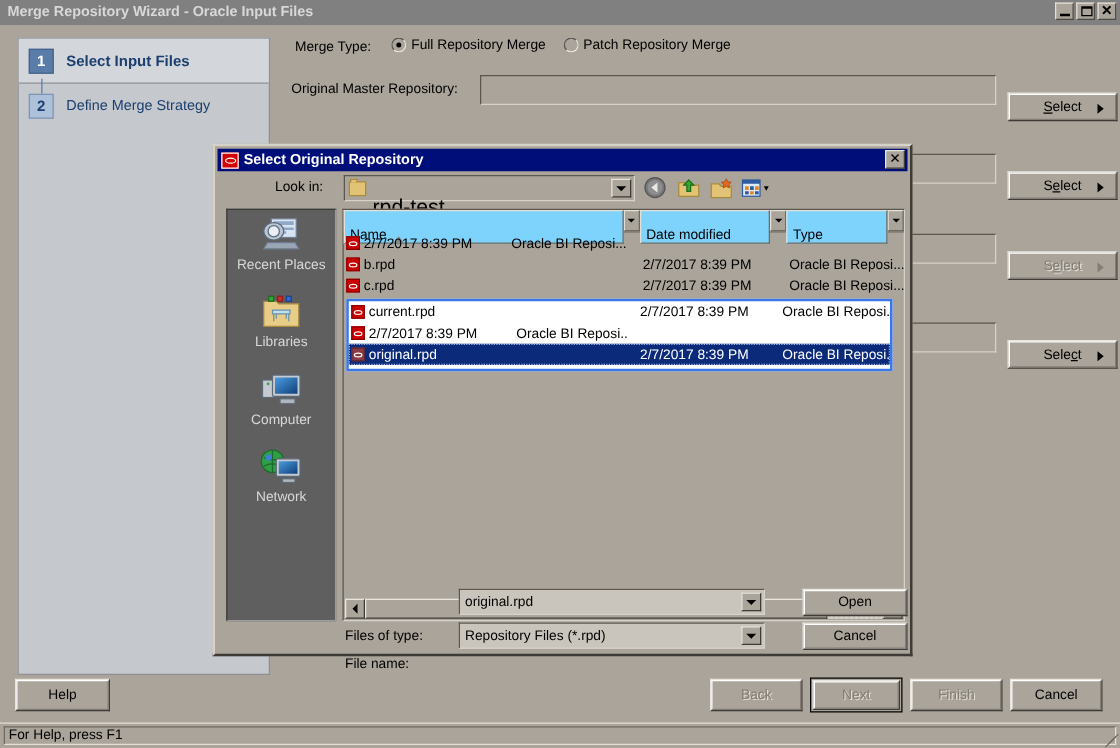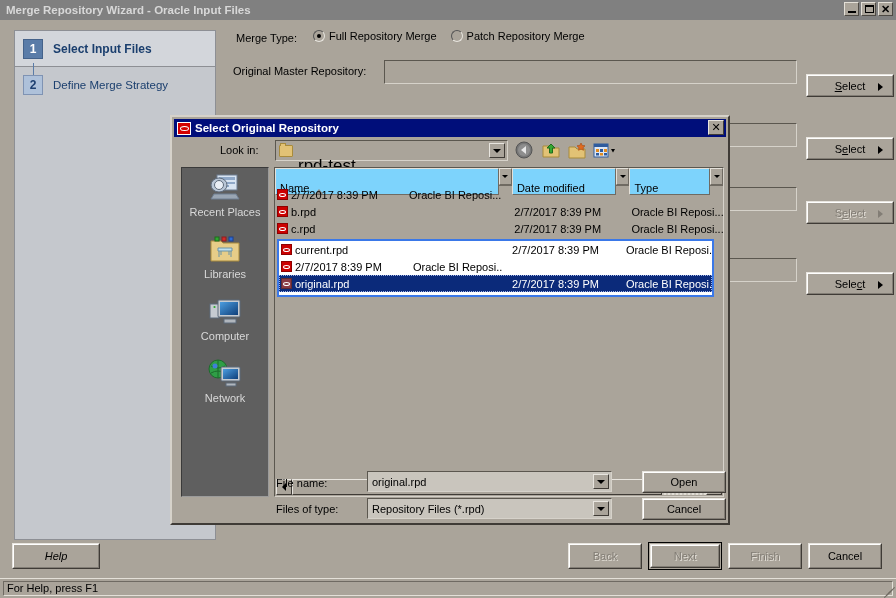--- a/index.html
+++ b/index.html
@@ -337,21 +337,21 @@
         <span class="inner"></span>
         <span class="txt">Sele<span class="mn">c</span>t</span>
         <span class="arrow"></span>
       </div>
 
       <div class="tf" style="position:absolute;left:496px;top:103px;width:73px;"></div>
       <div class="tf" style="position:absolute;left:496px;top:167px;width:73px;"></div>
       <div class="tf" style="position:absolute;left:496px;top:238px;width:73px;"></div>
     </div>
 
-    <div class="btn bottom-btn" style="position:absolute;left:12px;top:523px;width:88px;height:26px;font-style:italic;">
+    <div class="btn bottom-btn" style="position:absolute;left:12px;top:523px;width:76px;height:26px;">
       <span class="inner"></span>
         <span>Help</span>
     </div>
     <div class="btn bottom-btn disabled" style="position:absolute;left:568px;top:523px;">
       <span class="inner"></span>
         <span>Back</span>
     </div>
     <div class="btn bottom-btn defaultish disabled" style="position:absolute;left:648px;top:522px;height:28px;">
       <span class="inner2"></span>
         <span class="inner3"></span>
@@ -569,21 +569,21 @@
               <span class="lt"></span>
             </div>
           <div class="hs-thumb" style="width:370px;"></div>
           <div class="hs-track"></div>
           <div class="hs-arrow">
               <span class="rt"></span>
             </div>
         </div>
       </div>
 
-      <span class="fn-label" style="left:104px;">File name:</span>
+      <span class="fn-label" style="left:104px;margin-top:48px;">File name:</span>
       <div class="fn-combo">
         <span>original.rpd</span>
         <span class="combo-arrow">
             <span class="dn"></span>
           </span>
       </div>
 
       <span class="ft-label" style="left:104px;">Files of type:</span>
       <div class="ft-combo">
         <span>Repository Files (*.rpd)</span>

